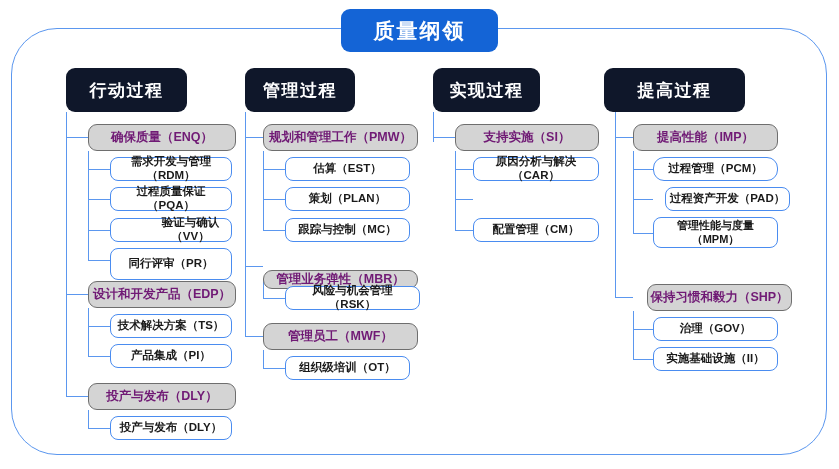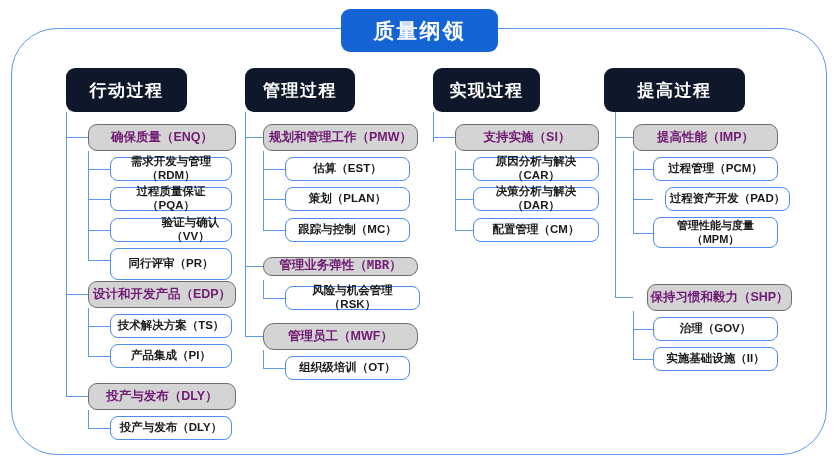--- a/index.html
+++ b/index.html
@@ -156,56 +156,55 @@
   <div class="ln ln-h" style="left:263px;top:169px;width:22px;"></div>
   <div class="leaf" style="left:285px;top:157px;width:125px;height:24px;">估算（EST）</div>
 
   <div class="ln ln-h" style="left:263px;top:199px;width:22px;"></div>
   <div class="leaf" style="left:285px;top:187px;width:125px;height:24px;">策划（PLAN）</div>
 
   <div class="ln ln-h" style="left:263px;top:230px;width:22px;"></div>
   <div class="leaf" style="left:285px;top:218px;width:125px;height:24px;">跟踪与控制（MC）</div>
 
   <div class="ln ln-h" style="left:245px;top:266px;width:18px;"></div>
-  <div class="grp" style="left:263px;top:257px;width:155px;height:19px;font-family:Liberation Mono, monospace;">管理业务弹性（MBR）</div>
+  <div class="grp" style="left:263px;top:270px;width:155px;height:19px;">管理业务弹性（MBR）</div>
   <div class="ln ln-v" style="left:263px;top:280px;height:18px;"></div>
 
   <div class="ln ln-h" style="left:263px;top:298px;width:22px;"></div>
   <div class="leaf" style="left:285px;top:286px;width:135px;height:24px;">风险与机会管理（RSK）</div>
 
   <div class="ln ln-h" style="left:245px;top:336px;width:18px;"></div>
-  <div class="grp" style="left:263px;top:323px;width:155px;height:27px;border-radius:11px;">管理员工（MWF）</div>
+  <div class="grp" style="left:263px;top:323px;width:155px;height:27px;">管理员工（MWF）</div>
   <div class="ln ln-v" style="left:263px;top:350px;height:18px;"></div>
 
   <div class="ln ln-h" style="left:263px;top:368px;width:22px;"></div>
   <div class="leaf" style="left:285px;top:356px;width:125px;height:24px;">组织级培训（OT）</div>
 
   <div class="ln ln-v" style="left:433px;top:132px;height:10px;"></div>
 
   <div class="ln ln-h" style="left:433px;top:137px;width:22px;"></div>
   <div class="grp" style="left:455px;top:124px;width:144px;height:27px;">支持实施（SI）</div>
   <div class="ln ln-v" style="left:455px;top:151px;height:79px;"></div>
 
   <div class="ln ln-h" style="left:455px;top:169px;width:18px;"></div>
   <div class="leaf" style="left:473px;top:157px;width:126px;height:24px;">原因分析与解决（CAR）</div>
 
   <div class="ln ln-h" style="left:455px;top:199px;width:18px;"></div>
-  <div class="leaf" style="left:473px;top:187px;width:126px;height:24px;">决策分析与解决（DAR）</div>
 
   <div class="ln ln-h" style="left:455px;top:230px;width:18px;"></div>
   <div class="leaf" style="left:473px;top:218px;width:126px;height:24px;">配置管理（CM）</div>
 
   <div class="ln ln-v" style="left:615px;top:132px;height:166px;"></div>
 
   <div class="ln ln-h" style="left:615px;top:137px;width:18px;"></div>
   <div class="grp" style="left:633px;top:124px;width:145px;height:27px;">提高性能（IMP）</div>
   <div class="ln ln-v" style="left:633px;top:151px;height:83px;"></div>
 
   <div class="ln ln-h" style="left:633px;top:169px;width:20px;"></div>
-  <div class="leaf" style="left:653px;top:157px;width:125px;height:24px;">过程管理（PCM）</div>
+  <div class="leaf" style="left:653px;top:157px;width:125px;height:24px;border-radius:11px;">过程管理（PCM）</div>
 
   <div class="ln ln-h" style="left:633px;top:199px;width:20px;"></div>
   <div class="leaf" style="left:653px;top:187px;width:125px;height:24px;margin-left:12px;">过程资产开发（PAD）</div>
 
   <div class="ln ln-h" style="left:633px;top:233px;width:20px;"></div>
   <div class="leaf two-line" style="left:653px;top:217px;width:125px;height:31px;">管理性能与度量（MPM）</div>
 
   <div class="ln ln-h" style="left:615px;top:297px;width:18px;"></div>
   <div class="grp" style="left:647px;top:284px;width:145px;height:27px;">保持习惯和毅力（SHP）</div>
   <div class="ln ln-v" style="left:633px;top:311px;height:48px;"></div>

